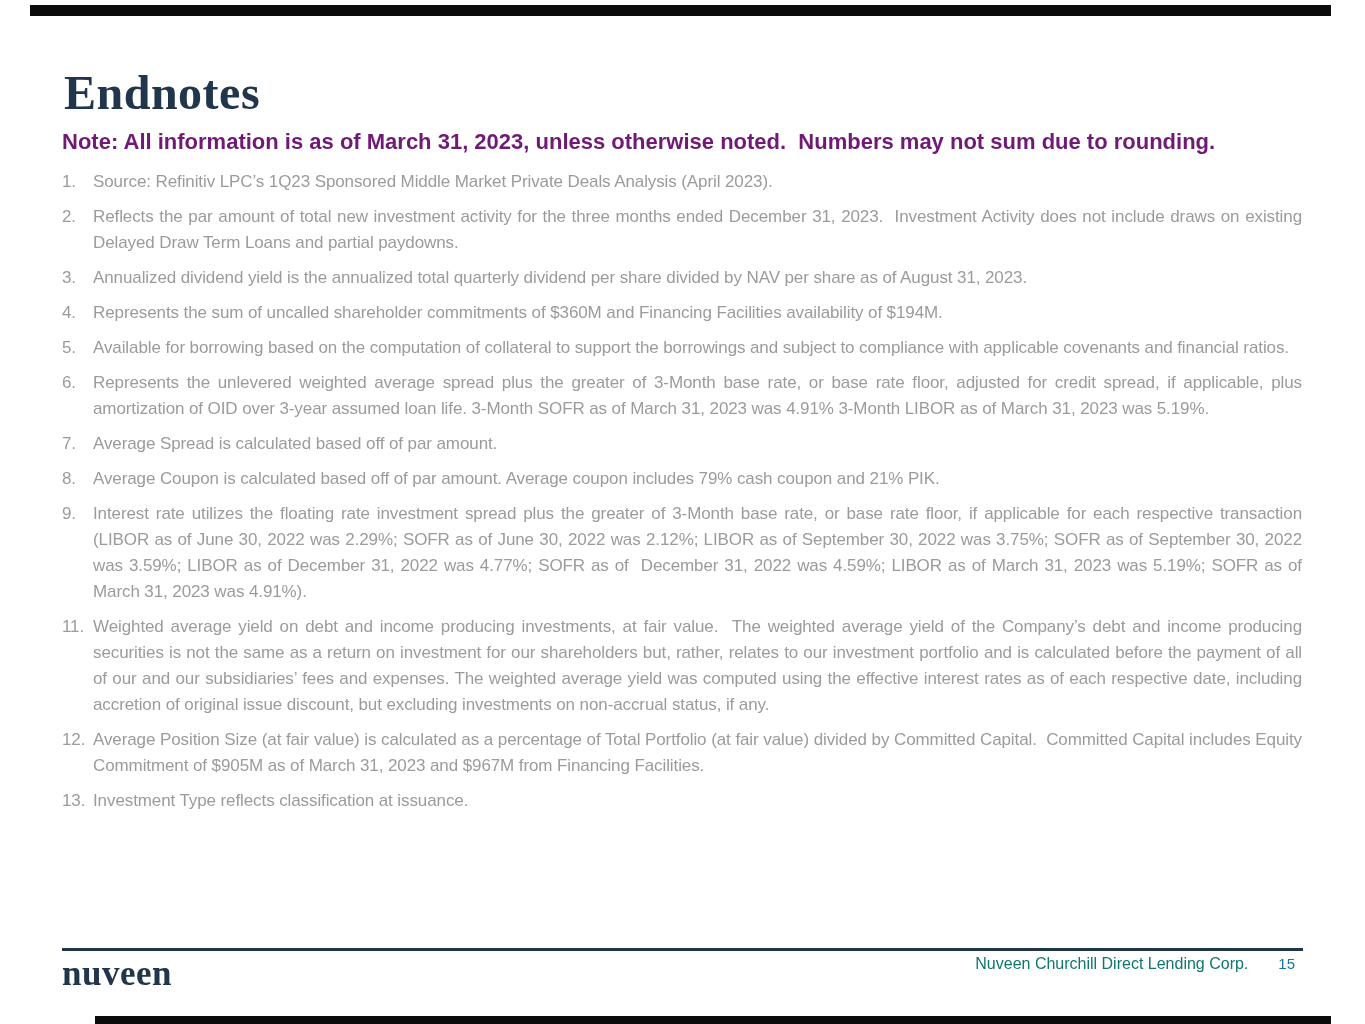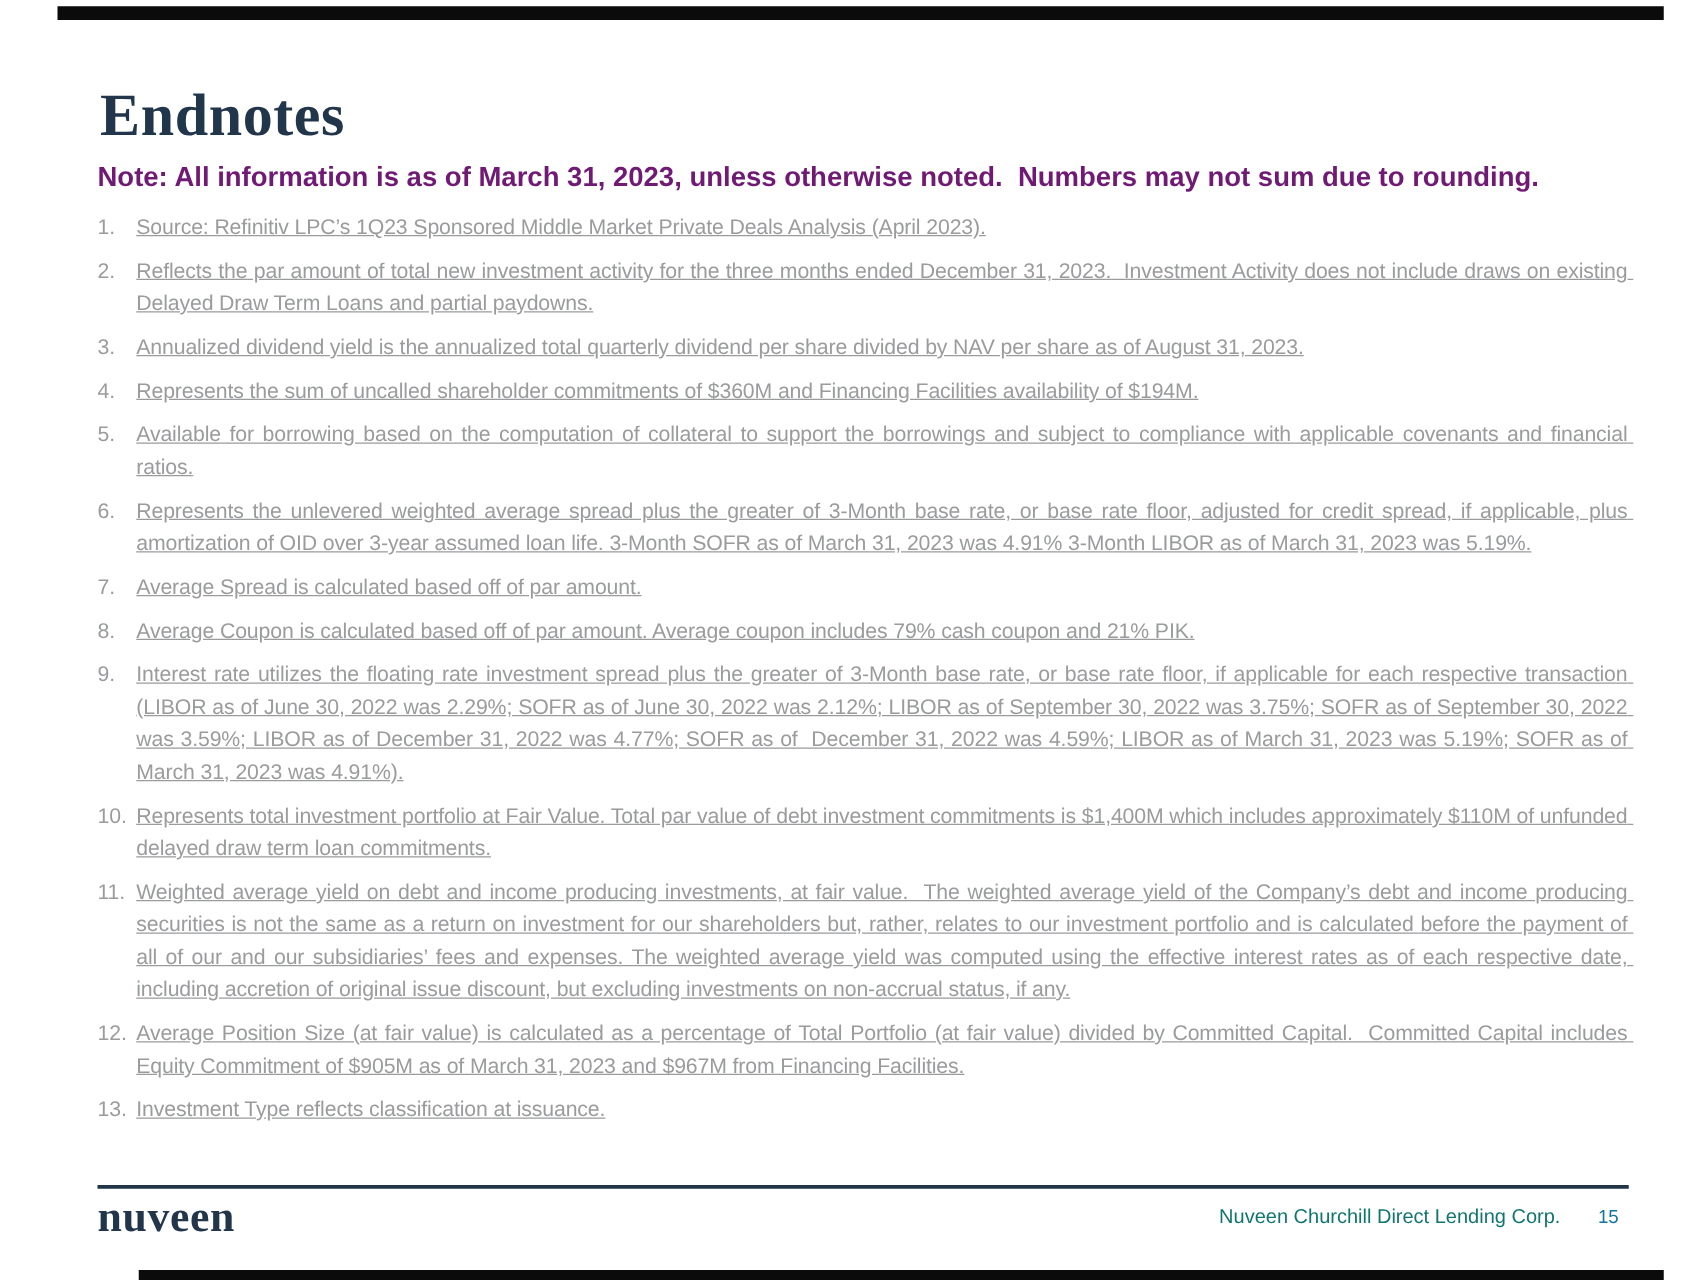--- a/index.html
+++ b/index.html
@@ -3,21 +3,21 @@
 <meta charset="utf-8">
 <style>
   html, body { margin: 0; padding: 0; }
   body {
     width: 1365px; height: 1024px;
     background: #ffffff;
     font-family: "Liberation Sans", sans-serif;
     position: relative;
     overflow: hidden;
   }
-  .slide { position: absolute; inset: 0; background: #fff; margin-left: 16px; }
+  .slide { position: absolute; inset: 0; background: #fff; }
 
   .top-edge {
     position: absolute; top: 5px; left: 30px; right: 34px; height: 11px;
     background: #0b0b0b;
   }
   .bottom-edge {
     position: absolute; bottom: 0; left: 95px; right: 34px; height: 8px;
     background: #0b0b0b;
   }
 
@@ -55,29 +55,28 @@
   }
   .note-num {
     flex: 0 0 31px;
     white-space: nowrap;
   }
   .note-text {
     flex: 1 1 auto;
     display: block;
     text-align: justify;
     white-space: pre-wrap;
-    text-decoration: underline;
   }
 
   .footer {
     position: absolute; left: 62px; right: 62px; top: 948px;
     border-top: 3px solid #203548;
   }
   .footer-row {
-    display: flex; align-items: center; justify-content: space-between;
+    display: flex; align-items: flex-start; justify-content: space-between;
     margin-top: 4px;
   }
   .brand-logo {
     font-family: "Liberation Serif", serif;
     font-weight: 700;
     font-size: 35px;
     line-height: 38px;
     color: #21364a;
     letter-spacing: 0.5px;
   }
@@ -135,24 +134,20 @@
         </div>
         <div class="note-item">
           <span class="note-num">8.</span>
           <span class="note-text">Average Coupon is calculated based off of par amount. Average coupon includes 79% cash coupon and 21% PIK.</span>
         </div>
         <div class="note-item">
           <span class="note-num">9.</span>
           <span class="note-text">Interest rate utilizes the floating rate investment spread plus the greater of 3-Month base rate, or base rate floor, if applicable for each respective transaction (LIBOR as of June 30, 2022 was 2.29%; SOFR as of June 30, 2022 was 2.12%; LIBOR as of September 30, 2022 was 3.75%; SOFR as of September 30, 2022 was 3.59%; LIBOR as of December 31, 2022 was 4.77%; SOFR as of  December 31, 2022 was 4.59%; LIBOR as of March 31, 2023 was 5.19%; SOFR as of March 31, 2023 was 4.91%).</span>
         </div>
         <div class="note-item">
-          <span class="note-num">10.</span>
-          <span class="note-text">Represents total investment portfolio at Fair Value. Total par value of debt investment commitments is $1,400M which includes approximately $110M of unfunded delayed draw term loan commitments.</span>
-        </div>
-        <div class="note-item">
           <span class="note-num">11.</span>
           <span class="note-text">Weighted average yield on debt and income producing investments, at fair value.  The weighted average yield of the Company’s debt and income producing securities is not the same as a return on investment for our shareholders but, rather, relates to our investment portfolio and is calculated before the payment of all of our and our subsidiaries’ fees and expenses. The weighted average yield was computed using the effective interest rates as of each respective date, including accretion of original issue discount, but excluding investments on non-accrual status, if any.</span>
         </div>
         <div class="note-item">
           <span class="note-num">12.</span>
           <span class="note-text">Average Position Size (at fair value) is calculated as a percentage of Total Portfolio (at fair value) divided by Committed Capital.  Committed Capital includes Equity Commitment of $905M as of March 31, 2023 and $967M from Financing Facilities.</span>
         </div>
         <div class="note-item">
           <span class="note-num">13.</span>
           <span class="note-text">Investment Type reflects classification at issuance.</span>

